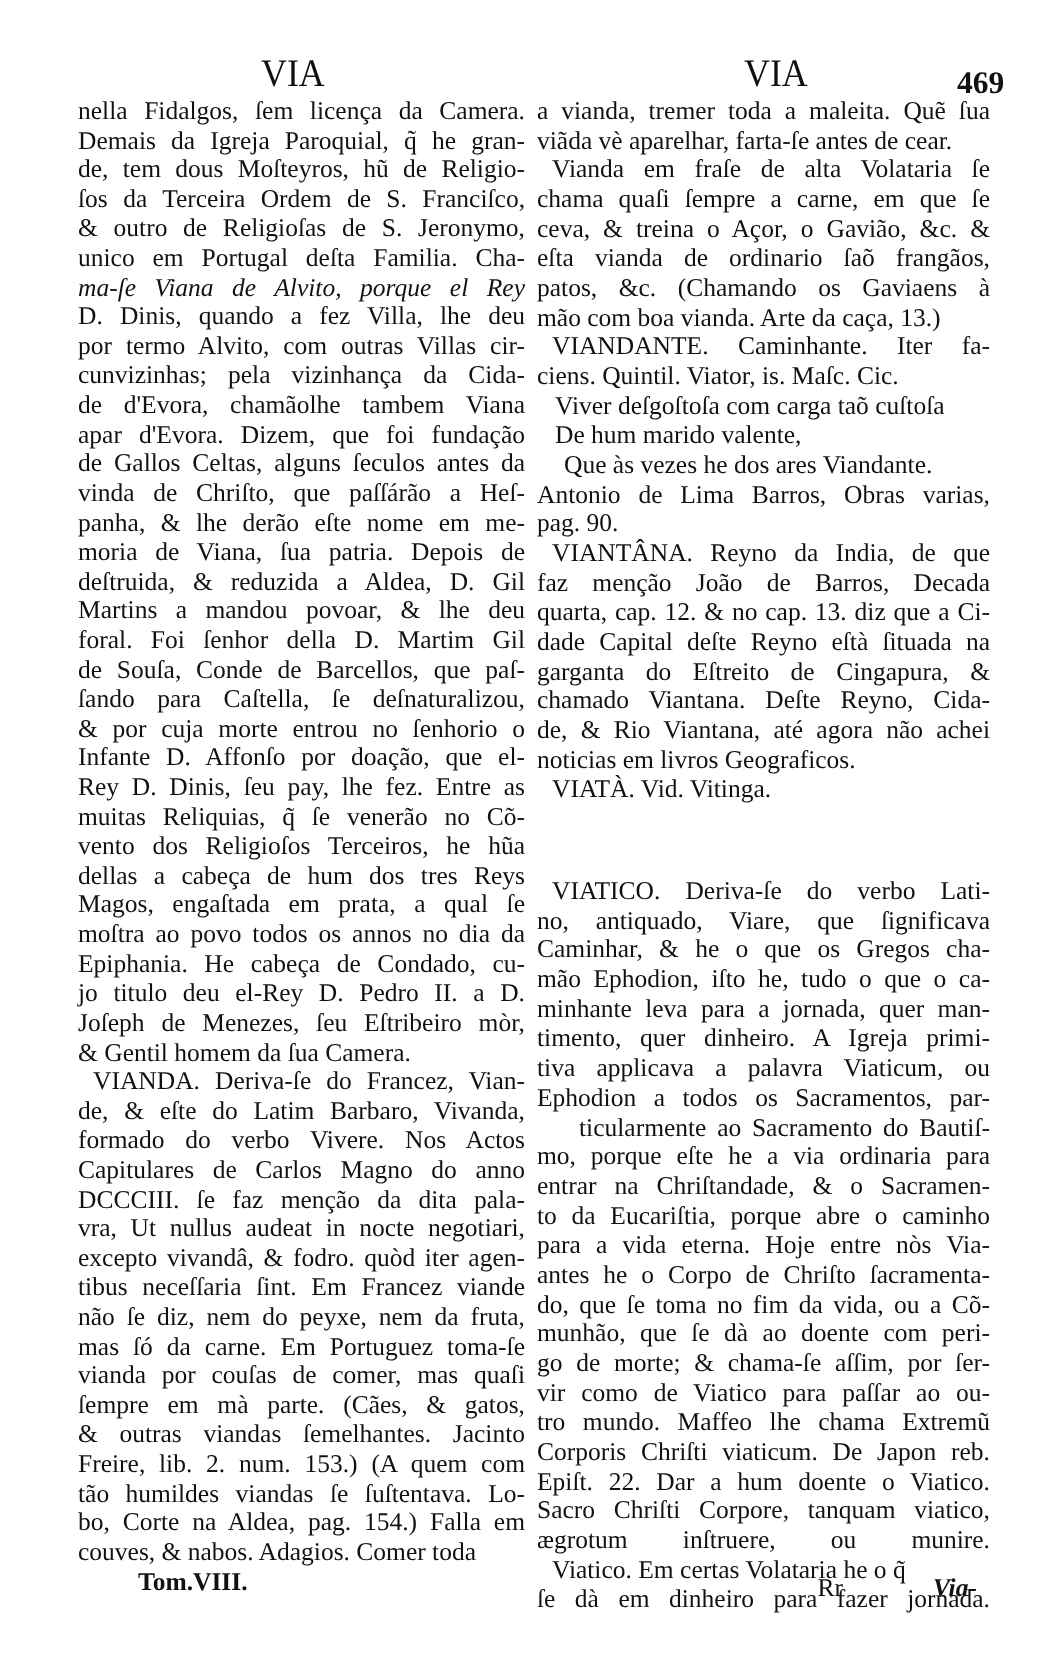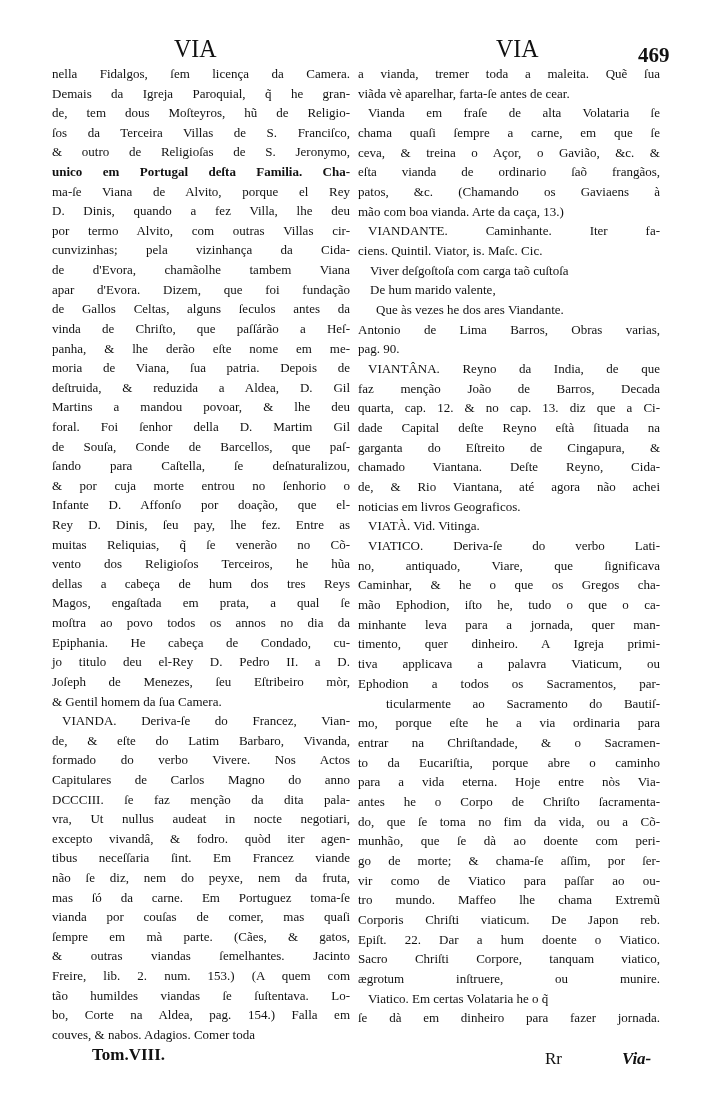--- a/index.html
+++ b/index.html
@@ -2,21 +2,21 @@
 <html><head>
 <meta charset="utf-8">
 <style>
   html, body { margin: 0; padding: 0; background: #ffffff; }
   body { width: 709px; height: 1106px; position: relative; overflow: hidden; color: #111; font-family: "DejaVu Serif", "Liberation Serif", serif; }
   .page { position: absolute; left: 0; top: 0; width: 709px; height: 1106px; }
   .head { position: absolute; top: 34px; font-size: 26px; letter-spacing: 0px; font-family: "Liberation Serif", serif; transform: scaleX(0.92); transform-origin: left top; }
   .head-left { left: 174px; }
   .head-right { left: 496px; }
   .pagenum { position: absolute; left: 638px; top: 43px; font-size: 21px; font-weight: bold; font-family: "Liberation Serif", serif; }
-  .col { position: absolute; top: 64px; font-family: "Liberation Serif", serif; font-size: 13px; line-height: 21.65px; text-align: justify; }
+  .col { position: absolute; top: 64px; font-family: "Liberation Serif", serif; font-size: 17px; line-height: 21.65px; text-align: justify; }
   .col-left { left: 52px; width: 298px; }
   .col-right { left: 358px; width: 302px; }
   .line { display: block; white-space: nowrap; text-align-last: justify; text-align: justify; height: 21.65px; overflow: visible; }
   .line.last { text-align-last: left; }
   .line.indent { padding-left: 10px; }
   .line.verse { padding-left: 12px; text-align-last: left; }
   .line.verse2 { padding-left: 18px; text-align-last: left; }
   .footer-tom { position: absolute; left: 92px; top: 1045px; font-family: "Liberation Serif", serif; font-size: 17px; font-weight: bold; }
   .sig { position: absolute; left: 545px; top: 1049px; font-family: "Liberation Serif", serif; font-size: 17px; }
   .catch { position: absolute; left: 622px; top: 1049px; font-family: "Liberation Serif", serif; font-size: 17px; font-style: italic; font-weight: bold; }
@@ -26,24 +26,24 @@
 
 <div class="page">
   <div class="head head-left">VIA</div>
   <div class="head head-right">VIA</div>
   <div class="pagenum">469</div>
 
   <div class="col col-left" id="col-left" style="line-height: 19.62px;">
       <span class="line" style="height: 19.62px;">nella Fidalgos, ſem licença da Camera.</span>
       <span class="line" style="height: 19.62px;">Demais da Igreja Paroquial, q̃ he gran-</span>
       <span class="line" style="height: 19.62px;">de, tem dous Moſteyros, hũ de Religio-</span>
-      <span class="line" style="height: 19.62px;">ſos da Terceira Villas de S. Franciſco,</span>
+      <span class="line" style="height: 19.62px;">ſos da Terceira Ordem de S. Franciſco,</span>
       <span class="line" style="height: 19.62px;">&amp; outro de Religioſas de S. Jeronymo,</span>
-      <span class="line" style="height: 19.62px; font-weight: bold;">unico em Portugal deſta Familia. Cha-</span>
-      <span class="line" style="height: 19.62px;">ma-ſe Viana de Alvito, porque el Rey</span>
+      <span class="line" style="height: 19.62px;">unico em Portugal deſta Familia. Cha-</span>
+      <span class="line" style="height: 19.62px; font-style: italic;">ma-ſe Viana de Alvito, porque el Rey</span>
       <span class="line" style="height: 19.62px;">D. Dinis, quando a fez Villa, lhe deu</span>
       <span class="line" style="height: 19.62px;">por termo Alvito, com outras Villas cir-</span>
       <span class="line" style="height: 19.62px;">cunvizinhas; pela vizinhança da Cida-</span>
       <span class="line" style="height: 19.62px;">de d'Evora, chamãolhe tambem Viana</span>
       <span class="line" style="height: 19.62px;">apar d'Evora. Dizem, que foi fundação</span>
       <span class="line" style="height: 19.62px;">de Gallos Celtas, alguns ſeculos antes da</span>
       <span class="line" style="height: 19.62px;">vinda de Chriſto, que paſſárão a Heſ-</span>
       <span class="line" style="height: 19.62px;">panha, &amp; lhe derão eſte nome em me-</span>
       <span class="line" style="height: 19.62px;">moria de Viana, ſua patria. Depois de</span>
       <span class="line" style="height: 19.62px;">deſtruida, &amp; reduzida a Aldea, D. Gil</span>
@@ -99,21 +99,21 @@
       <span class="line last" style="height: 19.68px;">pag. 90.</span>
       <span class="line indent" style="height: 19.68px;">VIANTÂNA. Reyno da India, de que</span>
       <span class="line" style="height: 19.68px;">faz menção João de Barros, Decada</span>
       <span class="line" style="height: 19.68px;">quarta, cap. 12. &amp; no cap. 13. diz que a Ci-</span>
       <span class="line" style="height: 19.68px;">dade Capital deſte Reyno eſtà ſituada na</span>
       <span class="line" style="height: 19.68px;">garganta do Eſtreito de Cingapura, &amp;</span>
       <span class="line" style="height: 19.68px;">chamado Viantana. Deſte Reyno, Cida-</span>
       <span class="line" style="height: 19.68px;">de, &amp; Rio Viantana, até agora não achei</span>
       <span class="line last" style="height: 19.68px;">noticias em livros Geograficos.</span>
       <span class="line last indent" style="height: 19.68px;">VIATÀ. Vid. Vitinga.</span>
-      <span class="line indent" style="height: 19.68px;">VIATICO. Deriva-ſe do verbo Lati-</span>
+      <span class="line indent" style="height: 19.68px; margin-top: 48px;">VIATICO. Deriva-ſe do verbo Lati-</span>
       <span class="line" style="height: 19.68px;">no, antiquado, Viare, que ſignificava</span>
       <span class="line" style="height: 19.68px;">Caminhar, &amp; he o que os Gregos cha-</span>
       <span class="line" style="height: 19.68px;">mão Ephodion, iſto he, tudo o que o ca-</span>
       <span class="line" style="height: 19.68px;">minhante leva para a jornada, quer man-</span>
       <span class="line" style="height: 19.68px;">timento, quer dinheiro. A Igreja primi-</span>
       <span class="line" style="height: 19.68px;">tiva applicava a palavra Viaticum, ou</span>
       <span class="line" style="height: 19.68px;">Ephodion a todos os Sacramentos, par-</span>
       <span class="line" style="height: 19.68px; margin-left: 28px;">ticularmente ao Sacramento do Bautiſ-</span>
       <span class="line" style="height: 19.68px;">mo, porque eſte he a via ordinaria para</span>
       <span class="line" style="height: 19.68px;">entrar na Chriſtandade, &amp; o Sacramen-</span>

